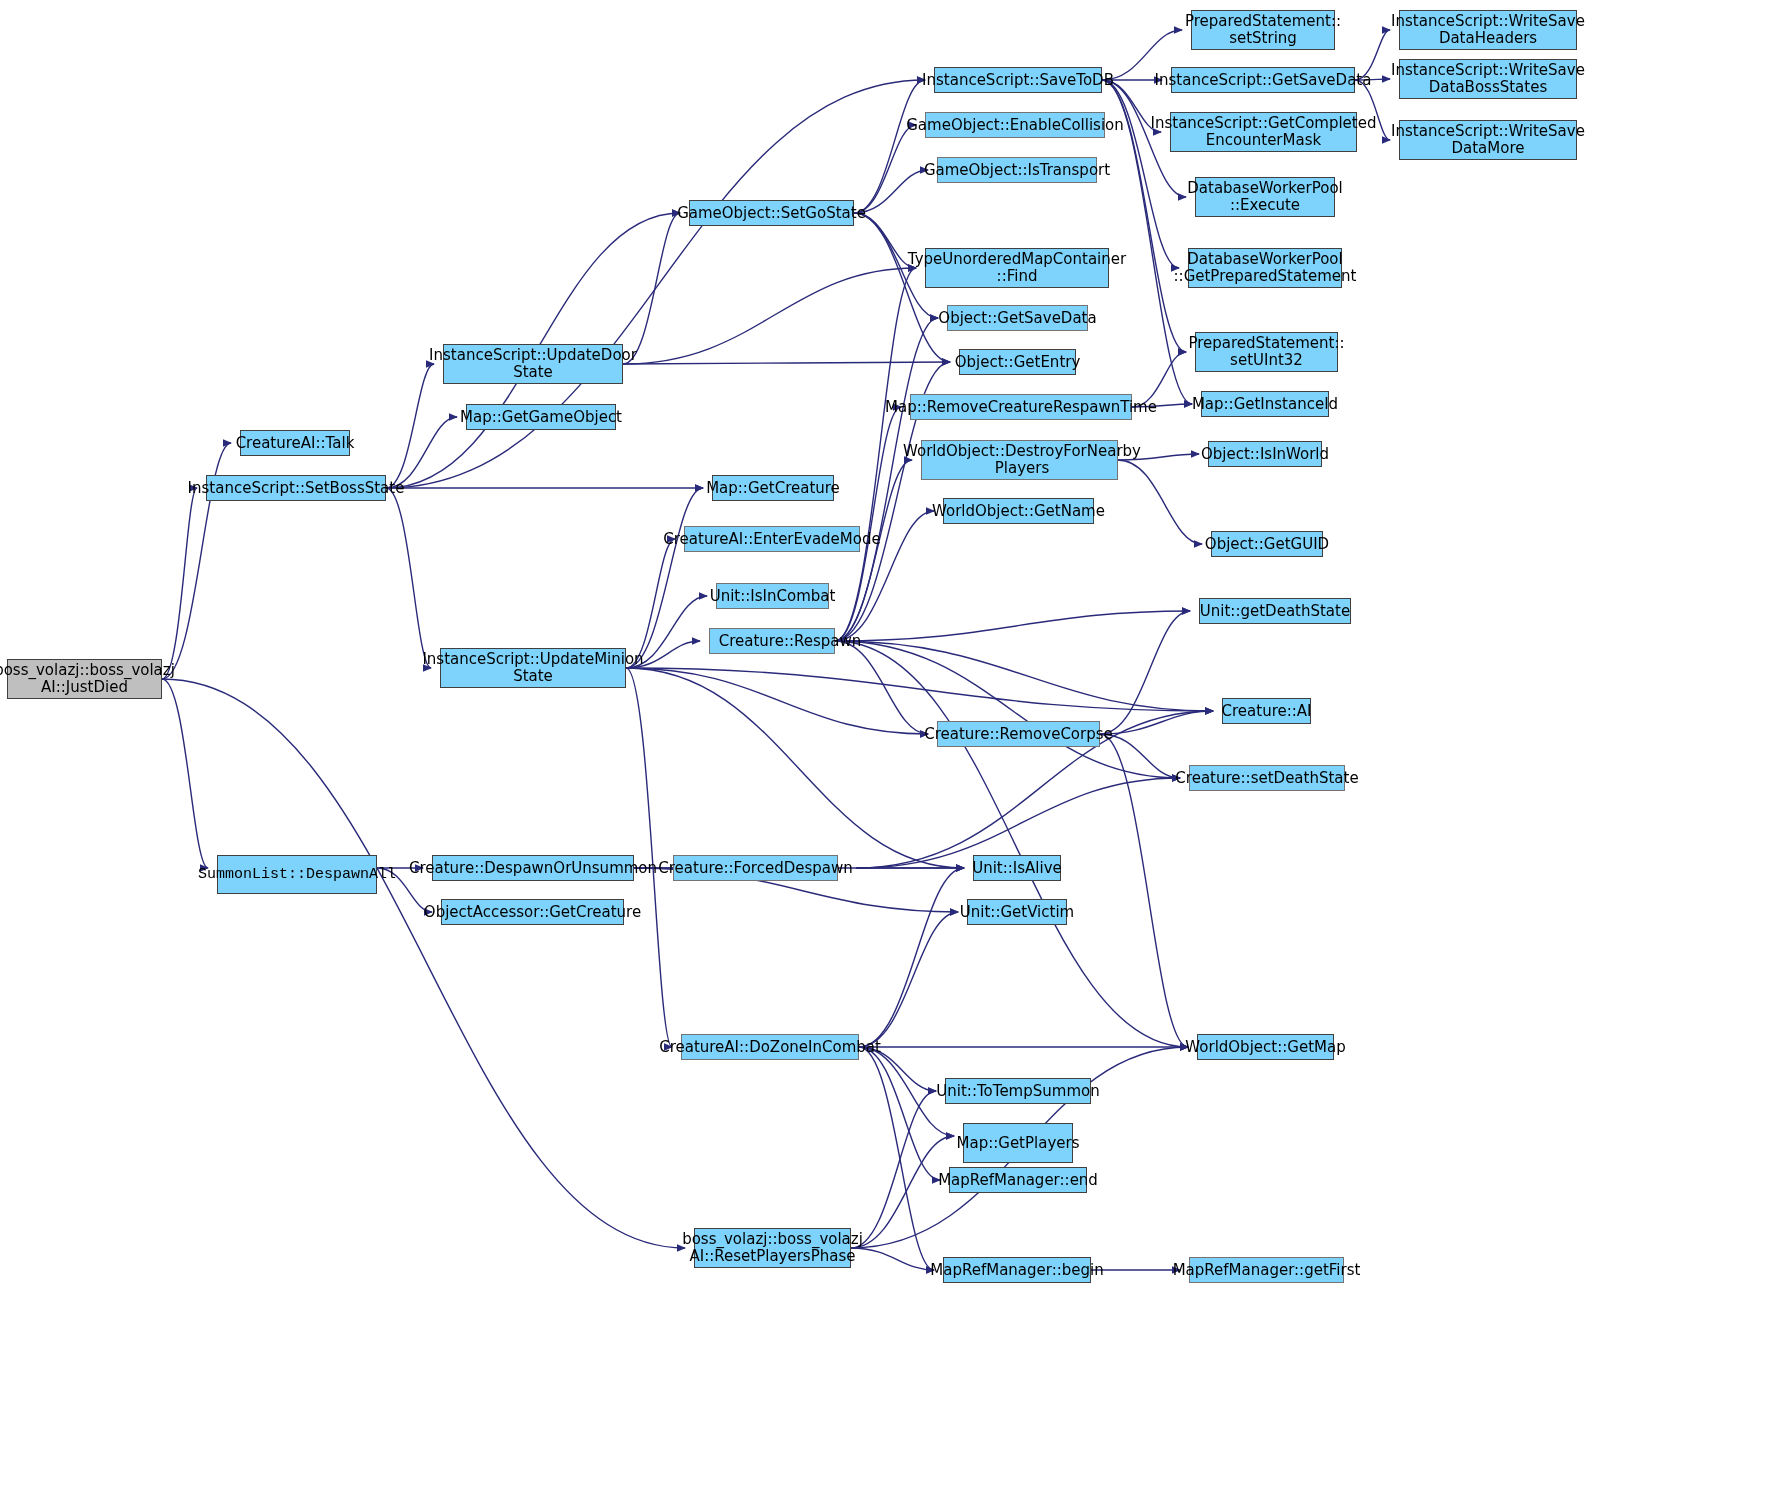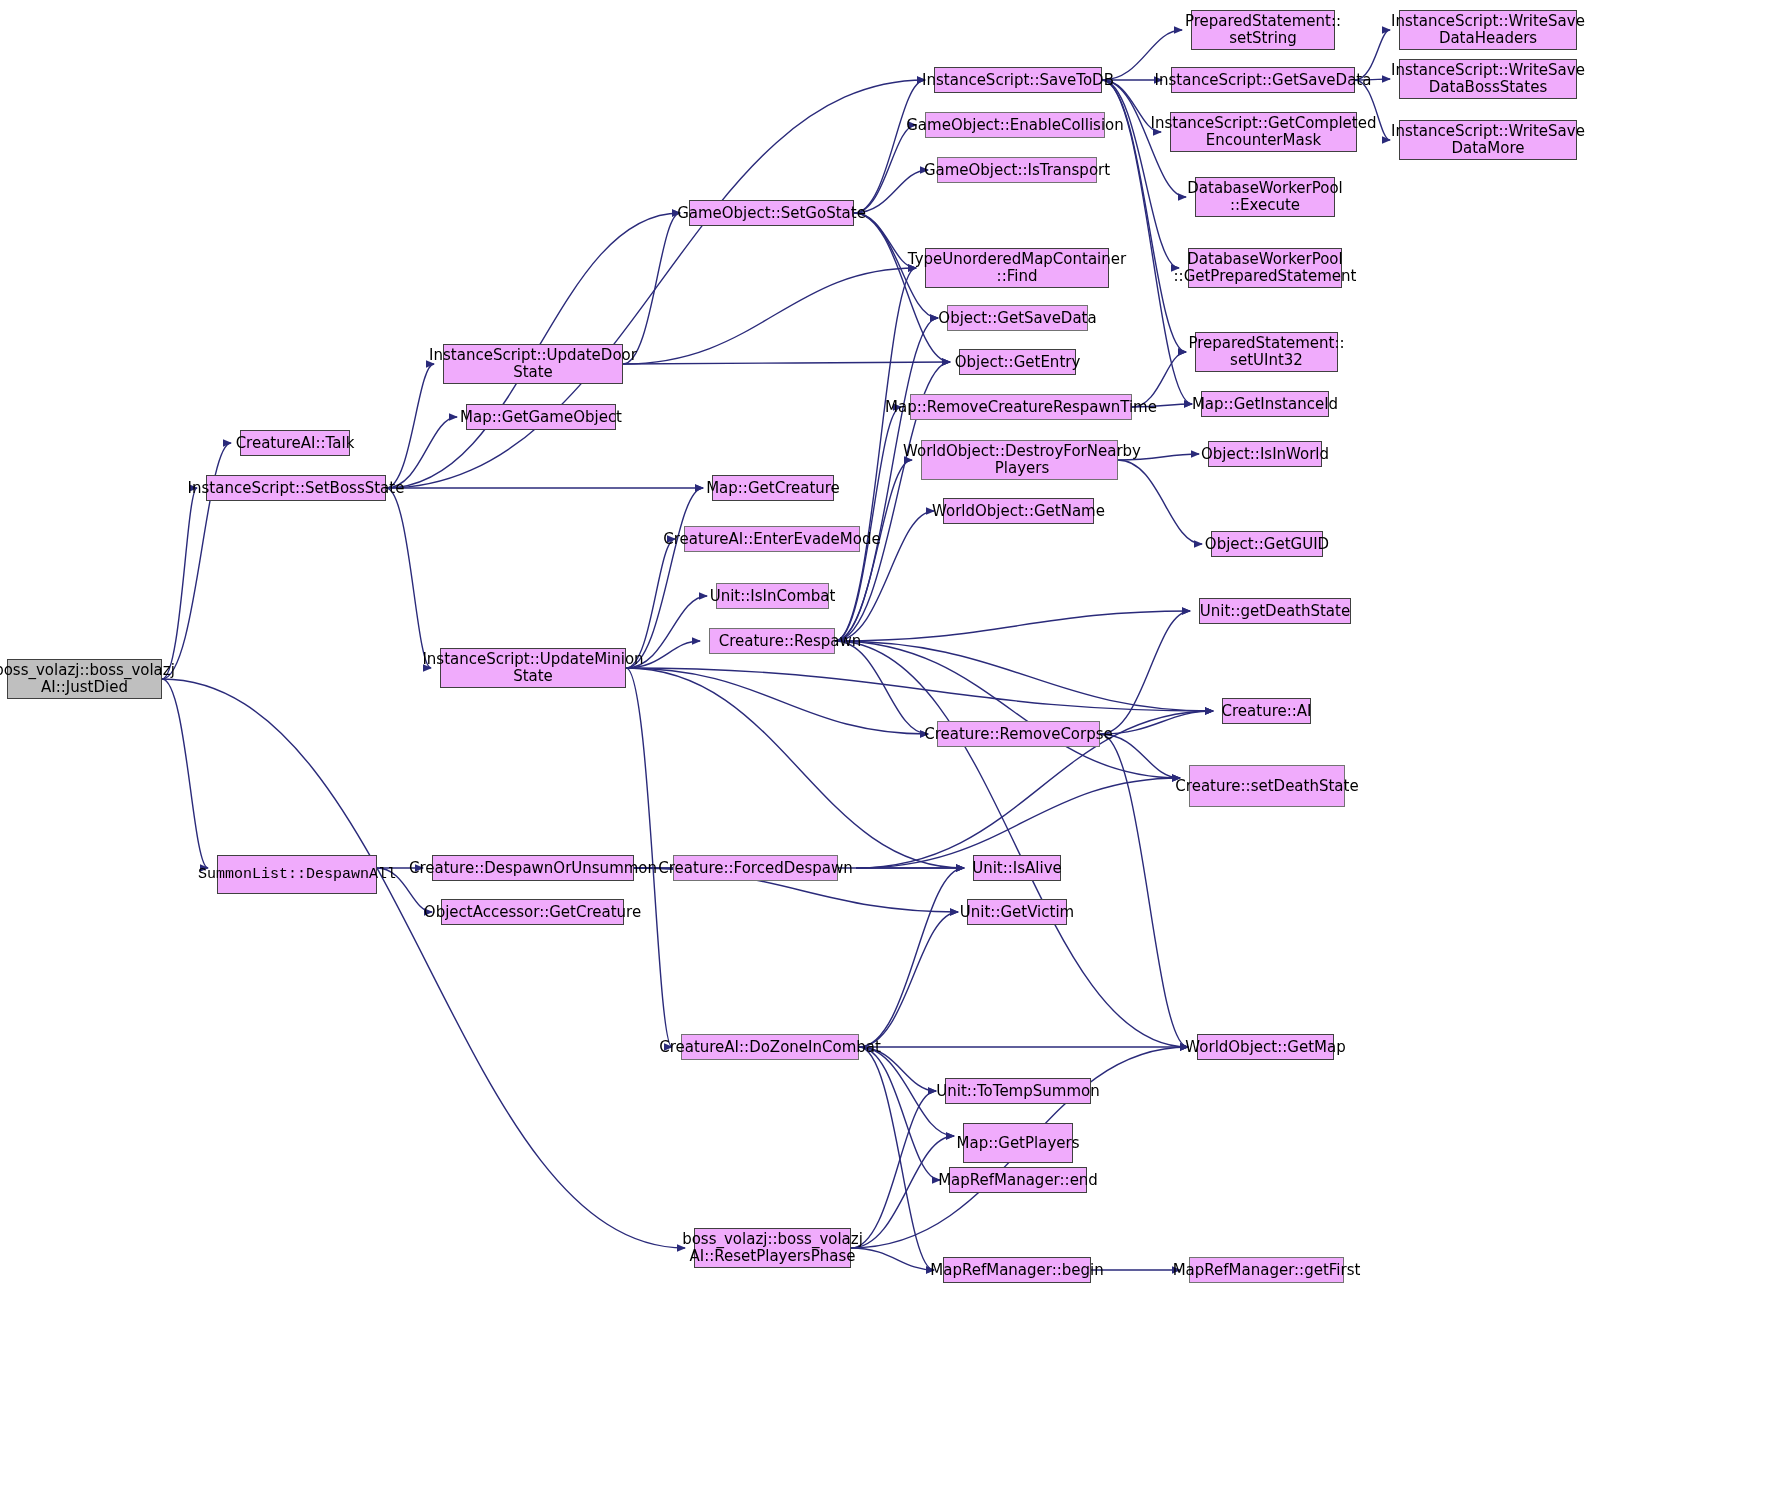--- a/index.html
+++ b/index.html
@@ -2,21 +2,21 @@
 <html><head>
 <meta charset="utf-8">
 <title>Call Graph</title>
 <style>
   html,body{margin:0;padding:0;background:#ffffff;}
   #canvas{position:relative;width:1780px;height:1507px;
           font-family:"DejaVu Sans","Liberation Sans",sans-serif;
           background:#ffffff;overflow:hidden;}
   svg#edges{position:absolute;left:0;top:0;width:1780px;height:1507px;pointer-events:none;}
   .node{position:absolute;box-sizing:border-box;display:flex;align-items:center;
-        justify-content:center;text-align:center;background:#f0abfc;
+        justify-content:center;text-align:center;background:#7dd3fc;
         border:1px solid #404040;color:#000000;font-size:15px;line-height:17px;
         padding:1px 4px;white-space:pre-line;z-index:5;}
   .node.red{border:1px solid #737373;}
   .node.root{background:#bfbfbf;border:1px solid #404040;}
 </style>
 </head>
 <body>
 
 <div id="canvas">
   <svg id="edges" xmlns="http://www.w3.org/2000/svg">
@@ -140,21 +140,21 @@
 ::Execute</span></div>
       <div class="node" style="left: 1188px; top: 248px; width: 154px; height: 40px;"><span>DatabaseWorkerPool
 ::GetPreparedStatement</span></div>
       <div class="node" style="left: 1195px; top: 332px; width: 143px; height: 40px;"><span>PreparedStatement::
 setUInt32</span></div>
       <div class="node" style="left: 1201px; top: 391px; width: 128px; height: 26px;"><span>Map::GetInstanceId</span></div>
       <div class="node" style="left: 1208px; top: 441px; width: 114px; height: 26px;"><span>Object::IsInWorld</span></div>
       <div class="node" style="left: 1211px; top: 531px; width: 112px; height: 26px;"><span>Object::GetGUID</span></div>
       <div class="node" style="left: 1199px; top: 598px; width: 152px; height: 26px;"><span>Unit::getDeathState</span></div>
       <div class="node" style="left: 1222px; top: 698px; width: 89px; height: 26px;"><span>Creature::AI</span></div>
-      <div class="node red" style="left: 1189px; top: 765px; width: 156px; height: 42px;"><span>Creature::setDeathState</span></div>
+      <div class="node red" style="left: 1189px; top: 765px; width: 156px; height: 26px;"><span>Creature::setDeathState</span></div>
       <div class="node" style="left: 1399px; top: 10px; width: 178px; height: 40px;"><span>InstanceScript::WriteSave
 DataHeaders</span></div>
       <div class="node" style="left: 1399px; top: 59px; width: 178px; height: 40px;"><span>InstanceScript::WriteSave
 DataBossStates</span></div>
       <div class="node" style="left: 1399px; top: 120px; width: 178px; height: 40px;"><span>InstanceScript::WriteSave
 DataMore</span></div>
       <div class="node" style="left: 217px; top: 855px; width: 160px; height: 39px; font-family: Liberation Mono, monospace;"><span>SummonList::DespawnAll</span></div>
       <div class="node" style="left: 432px; top: 855px; width: 202px; height: 26px;"><span>Creature::DespawnOrUnsummon</span></div>
       <div class="node" style="left: 441px; top: 899px; width: 183px; height: 26px;"><span>ObjectAccessor::GetCreature</span></div>
       <div class="node red" style="left: 673px; top: 855px; width: 165px; height: 26px;"><span>Creature::ForcedDespawn</span></div>

